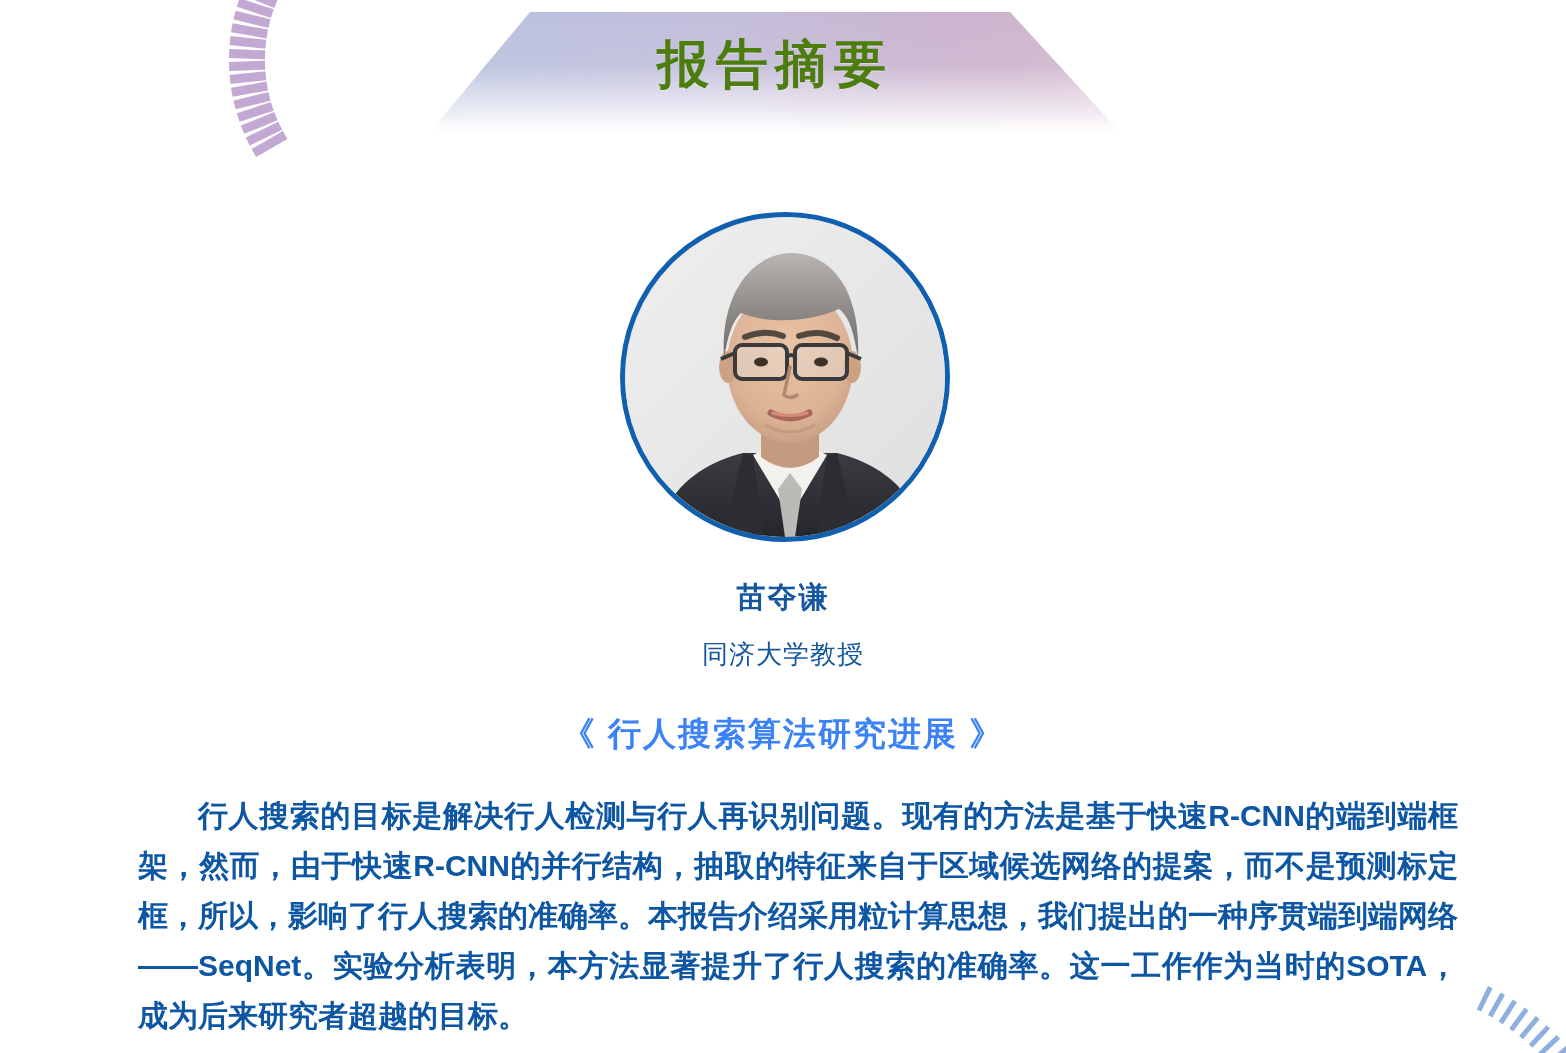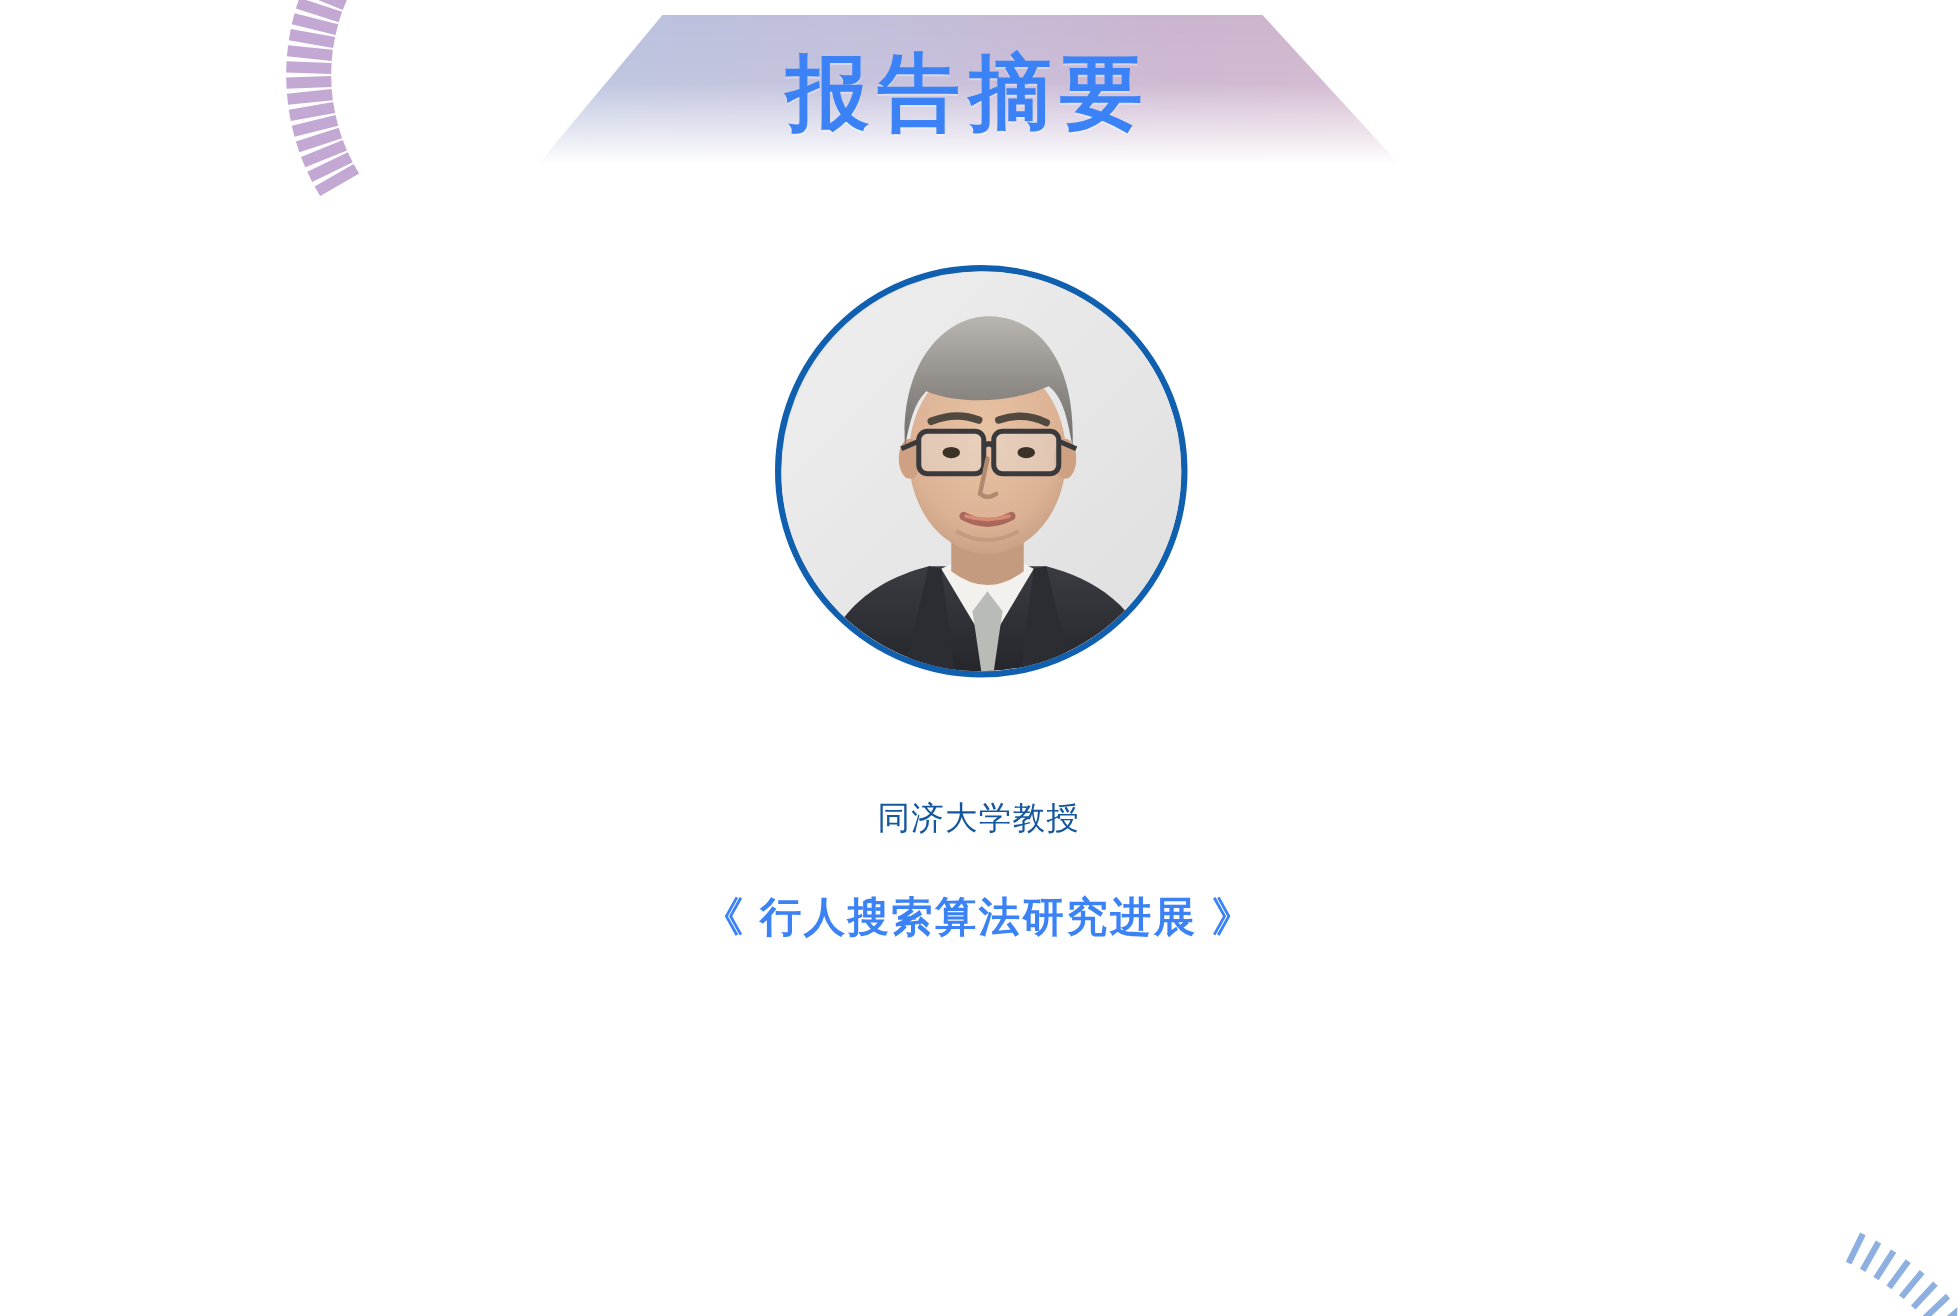--- a/index.html
+++ b/index.html
@@ -41,24 +41,24 @@
     -webkit-clip-path: polygon(100px 0%, 580px 0%, 100% 100%, 0% 100%);
     clip-path: polygon(100px 0%, 580px 0%, 100% 100%, 0% 100%);
     -webkit-mask-image: linear-gradient(to bottom, rgba(0,0,0,1) 0%, rgba(0,0,0,0.92) 45%, rgba(0,0,0,0.35) 80%, rgba(0,0,0,0) 100%);
     mask-image: linear-gradient(to bottom, rgba(0,0,0,1) 0%, rgba(0,0,0,0.92) 45%, rgba(0,0,0,0.35) 80%, rgba(0,0,0,0) 100%);
   }
   .banner-title {
     position: absolute;
     left: 0; right: 0;
     top: 18px;
     text-align: center;
-    font-size: 66px;
+    font-size: 52px;
     font-weight: 700;
     letter-spacing: 7px;
-    color: #3b82f6;
+    color: #4d7c0f;
     text-shadow: 0 1px 0 rgba(255,255,255,0.35);
     font-family: "Liberation Sans", "DejaVu Sans", sans-serif;
   }
 
   
   .portrait {
     position: absolute;
     left: 620px;
     top: 212px;
     width: 330px;
@@ -239,16 +239,18 @@
         <path d="M148 196 q17 5 34 0" stroke="#d88a74" stroke-width="3" fill="none" stroke-linecap="round"></path>
 
         <path d="M140 208 q25 14 50 0" stroke="#bb9076" stroke-width="3" fill="none" opacity="0.6"></path>
 
         <path d="M128 238 L118 236 L96 330 L140 330 Z" fill="#2c2c33"></path>
         <path d="M202 238 L212 236 L234 330 L190 330 Z" fill="#2c2c33"></path>
       </g>
     </svg>
   </div>
 
+  <div class="speaker-name">苗夺谦</div>
   <div class="speaker-affil">同济大学教授</div>
   <div class="talk-title">《 行人搜索算法研究进展 》</div>
+  <div class="abstract">行人搜索的目标是解决行人检测与行人再识别问题。现有的方法是基于快速R-CNN的端到端框架，然而，由于快速R-CNN的并行结构，抽取的特征来自于区域候选网络的提案，而不是预测标定框，所以，影响了行人搜索的准确率。本报告介绍采用粒计算思想，我们提出的一种序贯端到端网络——SeqNet。实验分析表明，本方法显著提升了行人搜索的准确率。这一工作作为当时的SOTA，成为后来研究者超越的目标。</div>
 
 </div>
 
 </body></html>

